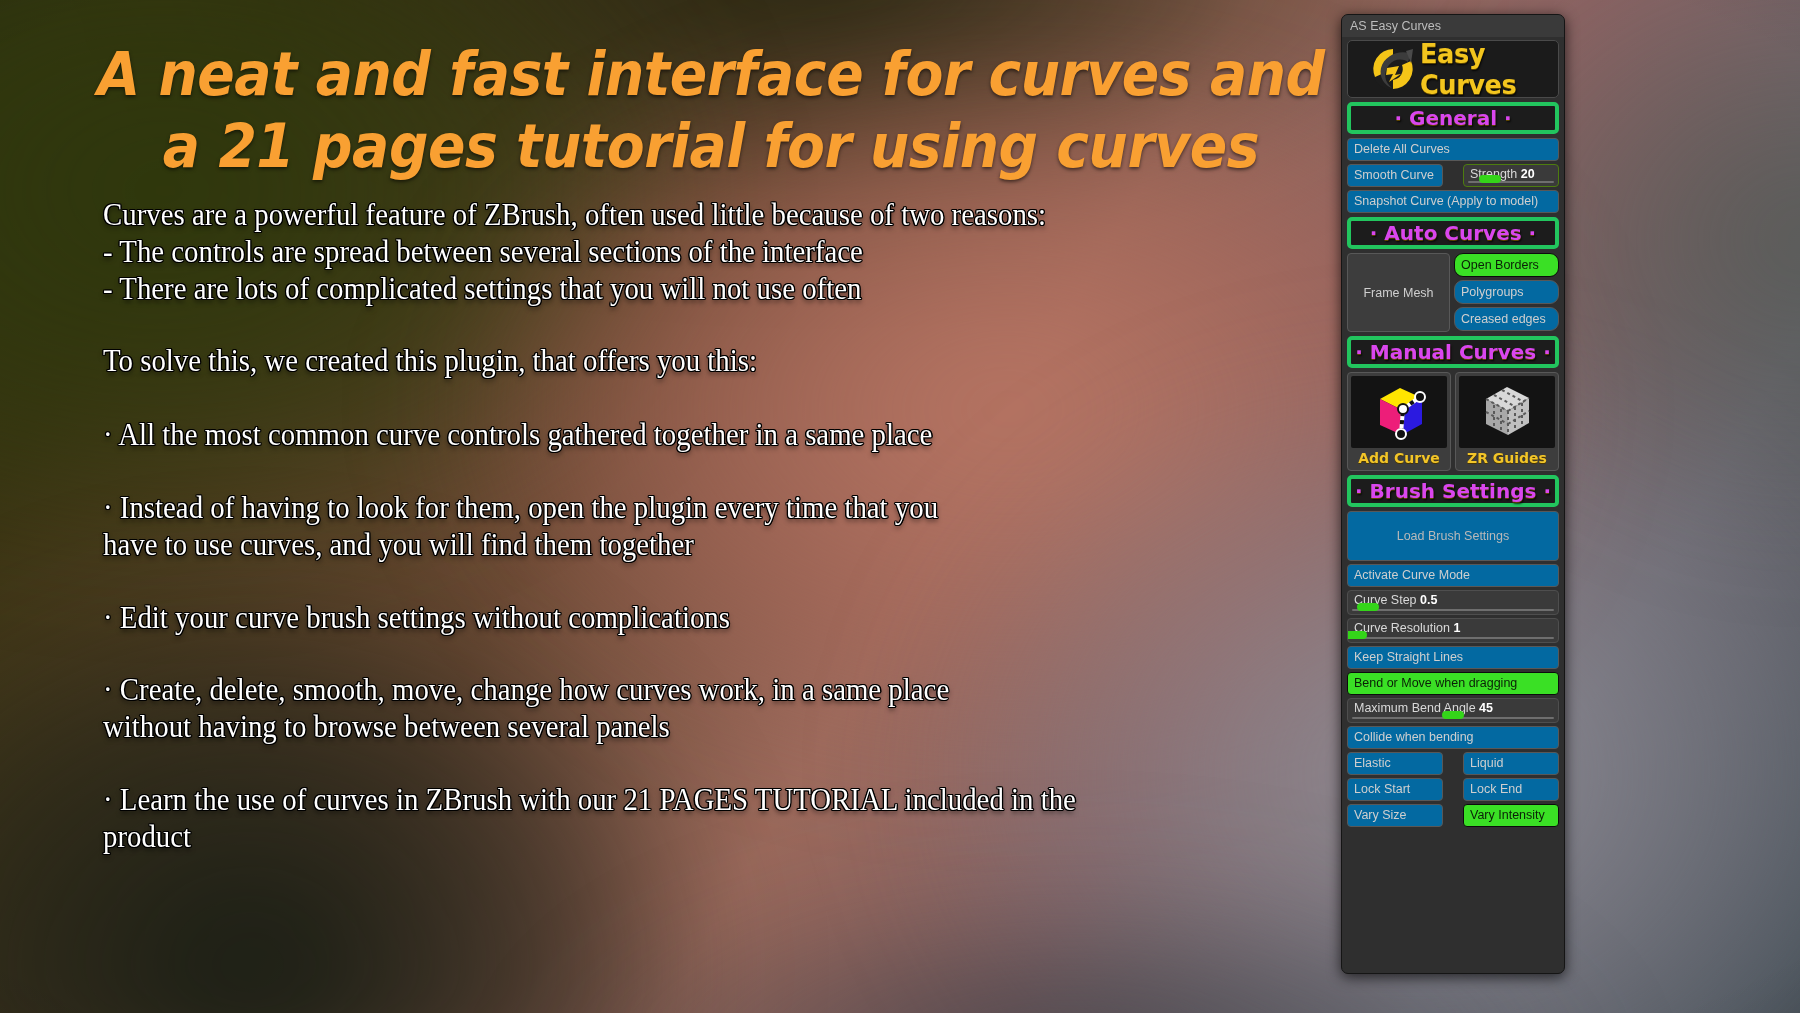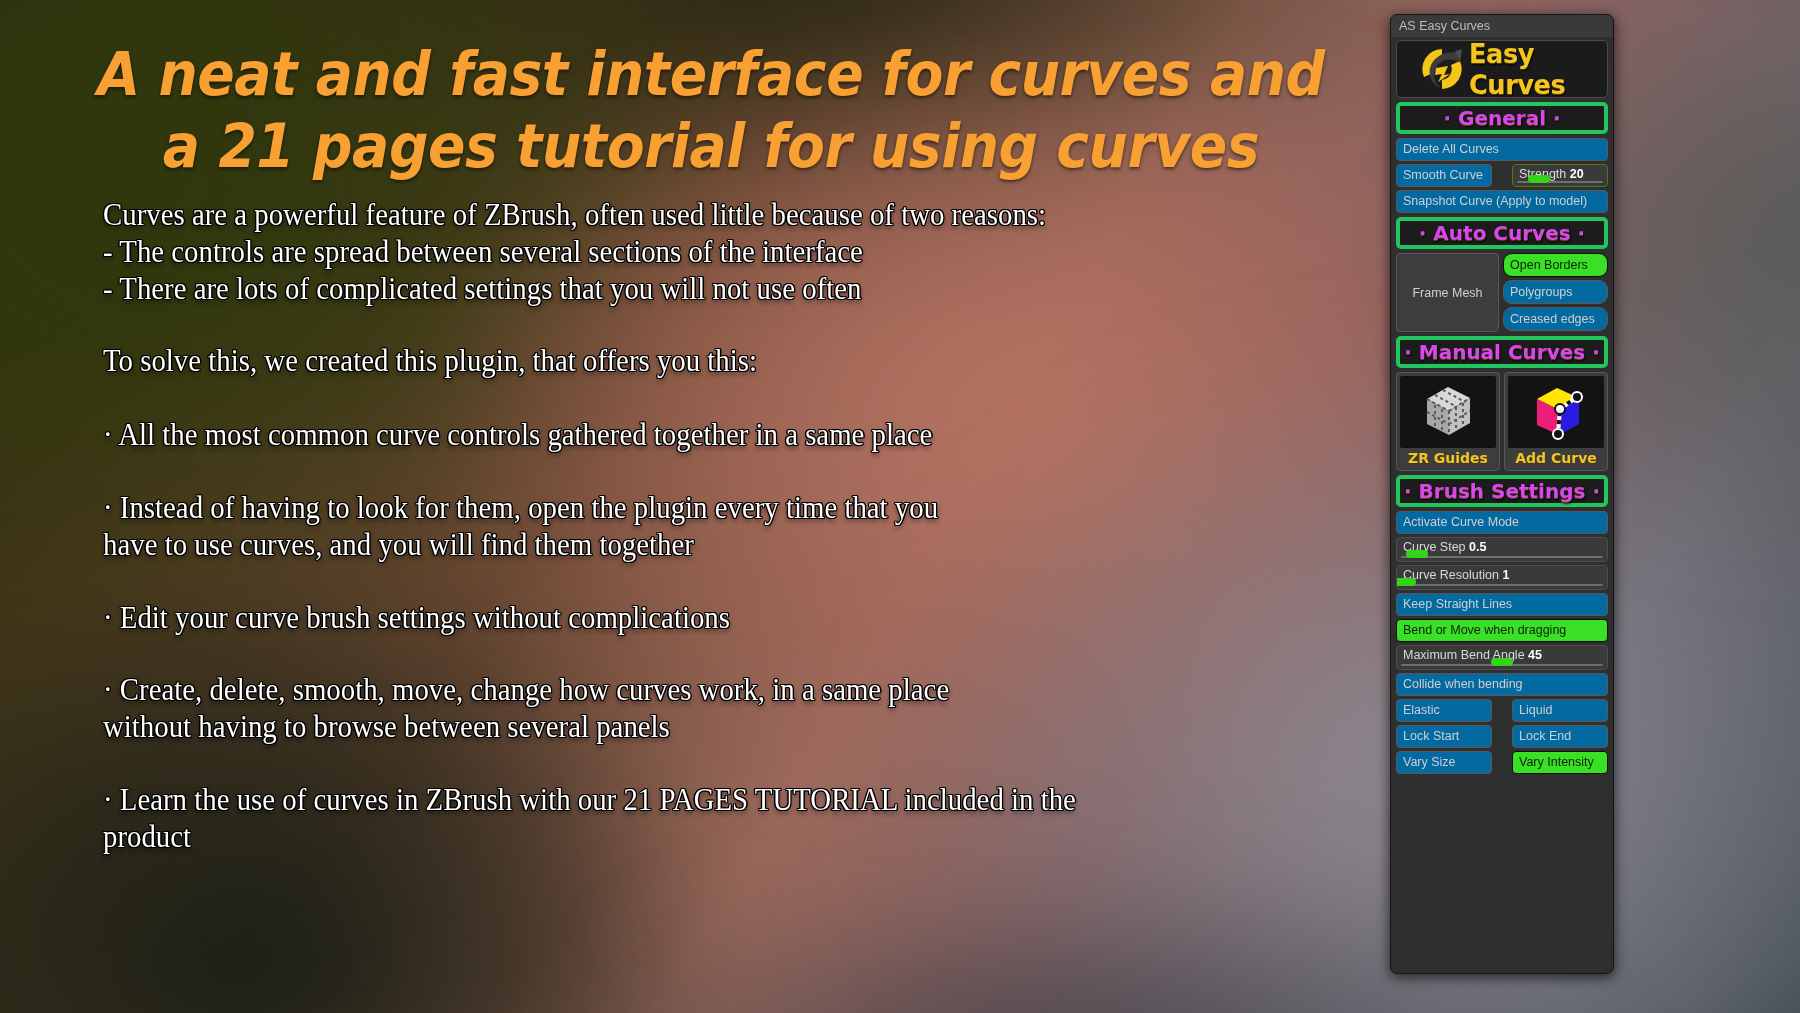--- a/index.html
+++ b/index.html
@@ -85,21 +85,21 @@
     white-space:pre-line;
     text-shadow:
       -1.4px 0 0 #000, 1.4px 0 0 #000, 0 -1.4px 0 #000, 0 1.4px 0 #000,
       -1px -1px 0 #000, 1px -1px 0 #000, -1px 1px 0 #000, 1px 1px 0 #000,
       0 3px 5px rgba(0,0,0,0.7);
   }
 
   
   #panel {
     position:absolute;
-    left:1390px; top:14px;
+    left:1341px; top:14px;
     width:224px; height:960px;
     background:#2f2f2f;
     border:1px solid #151515;
     border-radius:7px;
     box-shadow:0 3px 14px rgba(0,0,0,0.7);
     padding:0 5px 6px 5px;
     font-size:12.5px;
     color:#d6d6d6;
   }
   .panel-title {
@@ -340,20 +340,35 @@
     <div class="framemesh-col">
       <div class="btn on">Open Borders</div>
       <div class="btn">Polygroups</div>
       <div class="btn">Creased edges</div>
     </div>
   </div>
 
   <div class="section-head">· Manual Curves ·</div>
 
   <div class="thumb-row">
+    <div class="thumb">
+      <div class="img">
+        <svg width="66" height="66" viewBox="0 0 66 66">
+          <polygon points="14,20 34,9 56,19 36,31" fill="#ffe500"></polygon>
+          <polygon points="14,20 36,31 36,56 14,46" fill="#ed1e79"></polygon>
+          <polygon points="36,31 56,19 56,45 36,56" fill="#2b1ae0"></polygon>
+          <path d="M54,18 L37,30 L35,55" fill="none" stroke="#ffffff" stroke-width="4"></path>
+          <path d="M54,18 L37,30 L35,55" fill="none" stroke="#111111" stroke-width="4" stroke-dasharray="4 4"></path>
+          <circle cx="54" cy="18" r="5" fill="#111" stroke="#fff" stroke-width="2"></circle>
+          <circle cx="37" cy="30" r="5" fill="#fff" stroke="#111" stroke-width="2"></circle>
+          <circle cx="35" cy="55" r="5" fill="#111" stroke="#fff" stroke-width="2"></circle>
+        </svg>
+      </div>
+      <div class="cap">Add Curve</div>
+    </div>
     <div class="thumb">
       <div class="img">
         <svg width="66" height="66" viewBox="0 0 66 66">
           <polygon points="12,20 33,8 55,19 34,32" fill="#d8d8d8"></polygon>
           <polygon points="12,20 34,32 34,56 12,45" fill="#a8a8a8"></polygon>
           <polygon points="34,32 55,19 55,44 34,56" fill="#c0c0c0"></polygon>
           <g stroke="#5a5a5a" stroke-width="2" stroke-dasharray="3 3" fill="none">
             <path d="M20,16 L42,28"></path>
               <path d="M28,11 L50,23"></path>
             <path d="M34,32 L34,56"></path>
@@ -363,39 +378,25 @@
               <path d="M27,30 L27,54"></path>
             <path d="M41,28 L41,52"></path>
               <path d="M48,24 L48,48"></path>
             <path d="M12,33 L34,45"></path>
               <path d="M34,45 L55,32"></path>
           </g>
         </svg>
       </div>
       <div class="cap">ZR Guides</div>
     </div>
-    <div class="thumb">
-      <div class="img">
-        <svg width="66" height="66" viewBox="0 0 66 66">
-          <polygon points="14,20 34,9 56,19 36,31" fill="#ffe500"></polygon>
-          <polygon points="14,20 36,31 36,56 14,46" fill="#ed1e79"></polygon>
-          <polygon points="36,31 56,19 56,45 36,56" fill="#2b1ae0"></polygon>
-          <path d="M54,18 L37,30 L35,55" fill="none" stroke="#ffffff" stroke-width="4"></path>
-          <path d="M54,18 L37,30 L35,55" fill="none" stroke="#111111" stroke-width="4" stroke-dasharray="4 4"></path>
-          <circle cx="54" cy="18" r="5" fill="#111" stroke="#fff" stroke-width="2"></circle>
-          <circle cx="37" cy="30" r="5" fill="#fff" stroke="#111" stroke-width="2"></circle>
-          <circle cx="35" cy="55" r="5" fill="#111" stroke="#fff" stroke-width="2"></circle>
-        </svg>
-      </div>
-      <div class="cap">Add Curve</div>
-    </div>
   </div>
 
   <div class="section-head">· Brush Settings ·</div>
 
+  <div class="btn ctr tall">Load Brush Settings</div>
 
   <div class="btn">Activate Curve Mode</div>
 
   <div class="slider-full">
     <div class="lbl">
       <span>Curve Step</span>
       <span class="val">0.5</span>
     </div>
     <div class="track">
       <div class="knob" id="knob-step" style="left: calc(8% - 11px);"></div>

